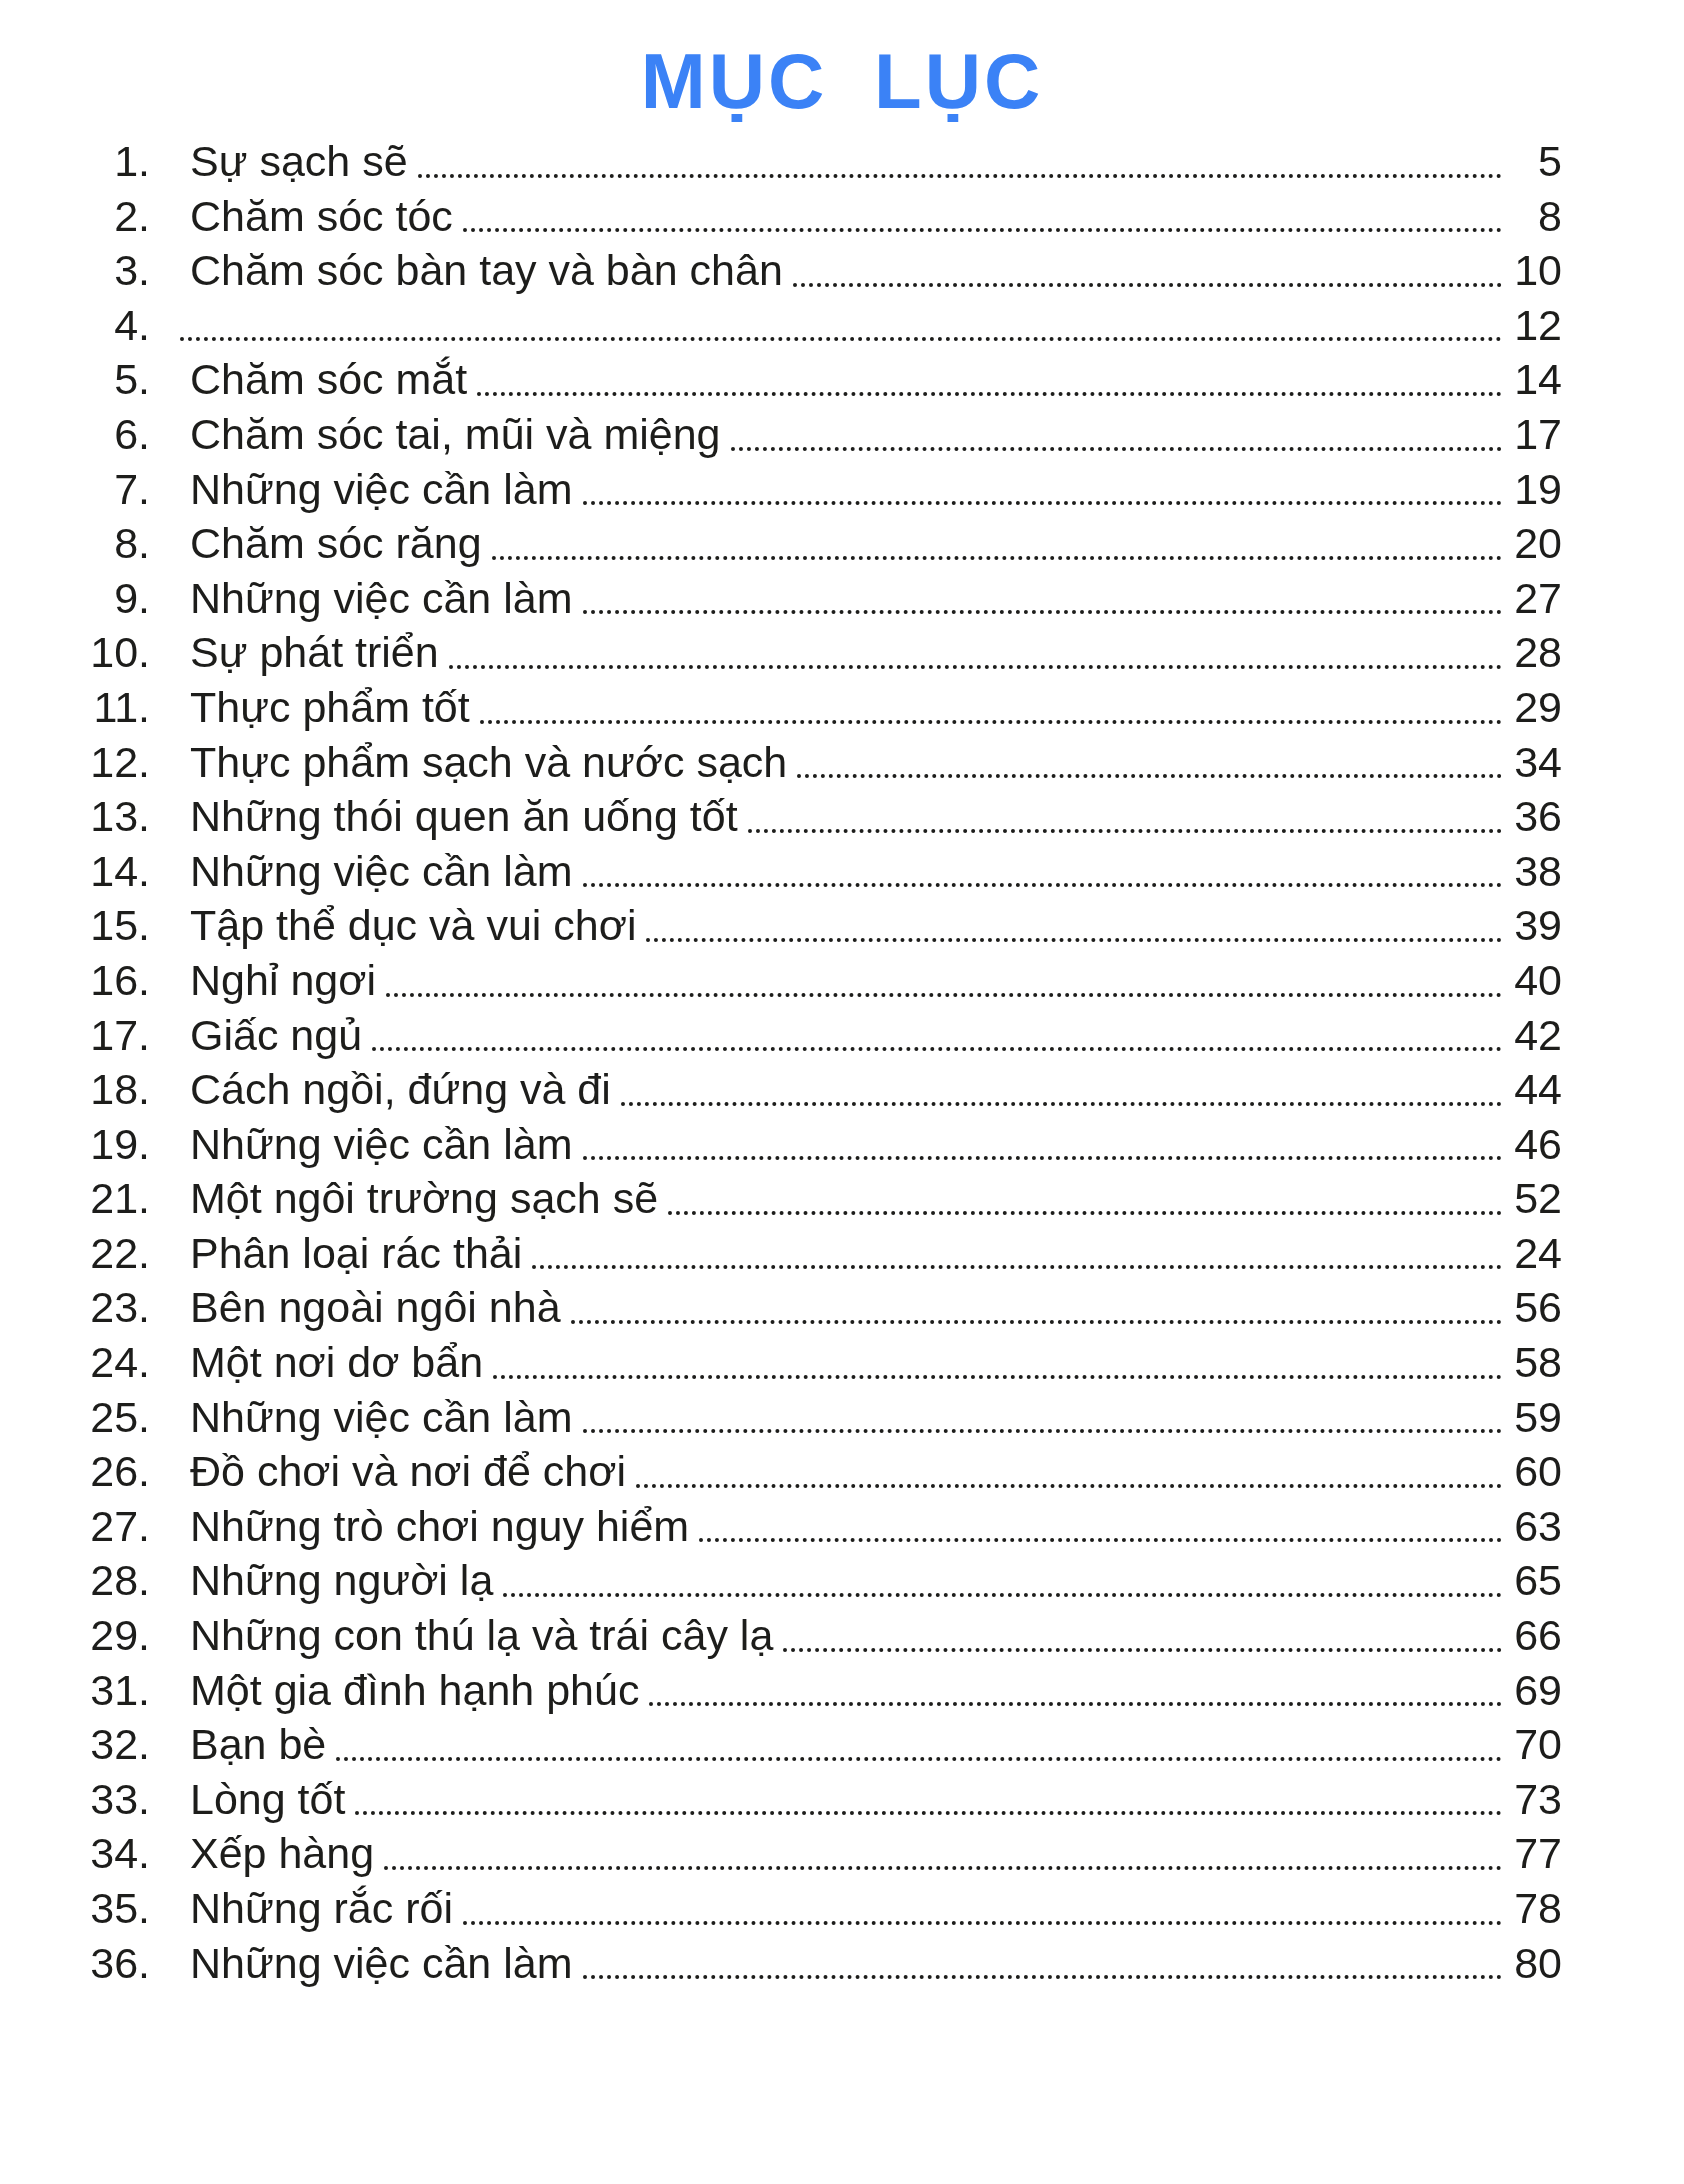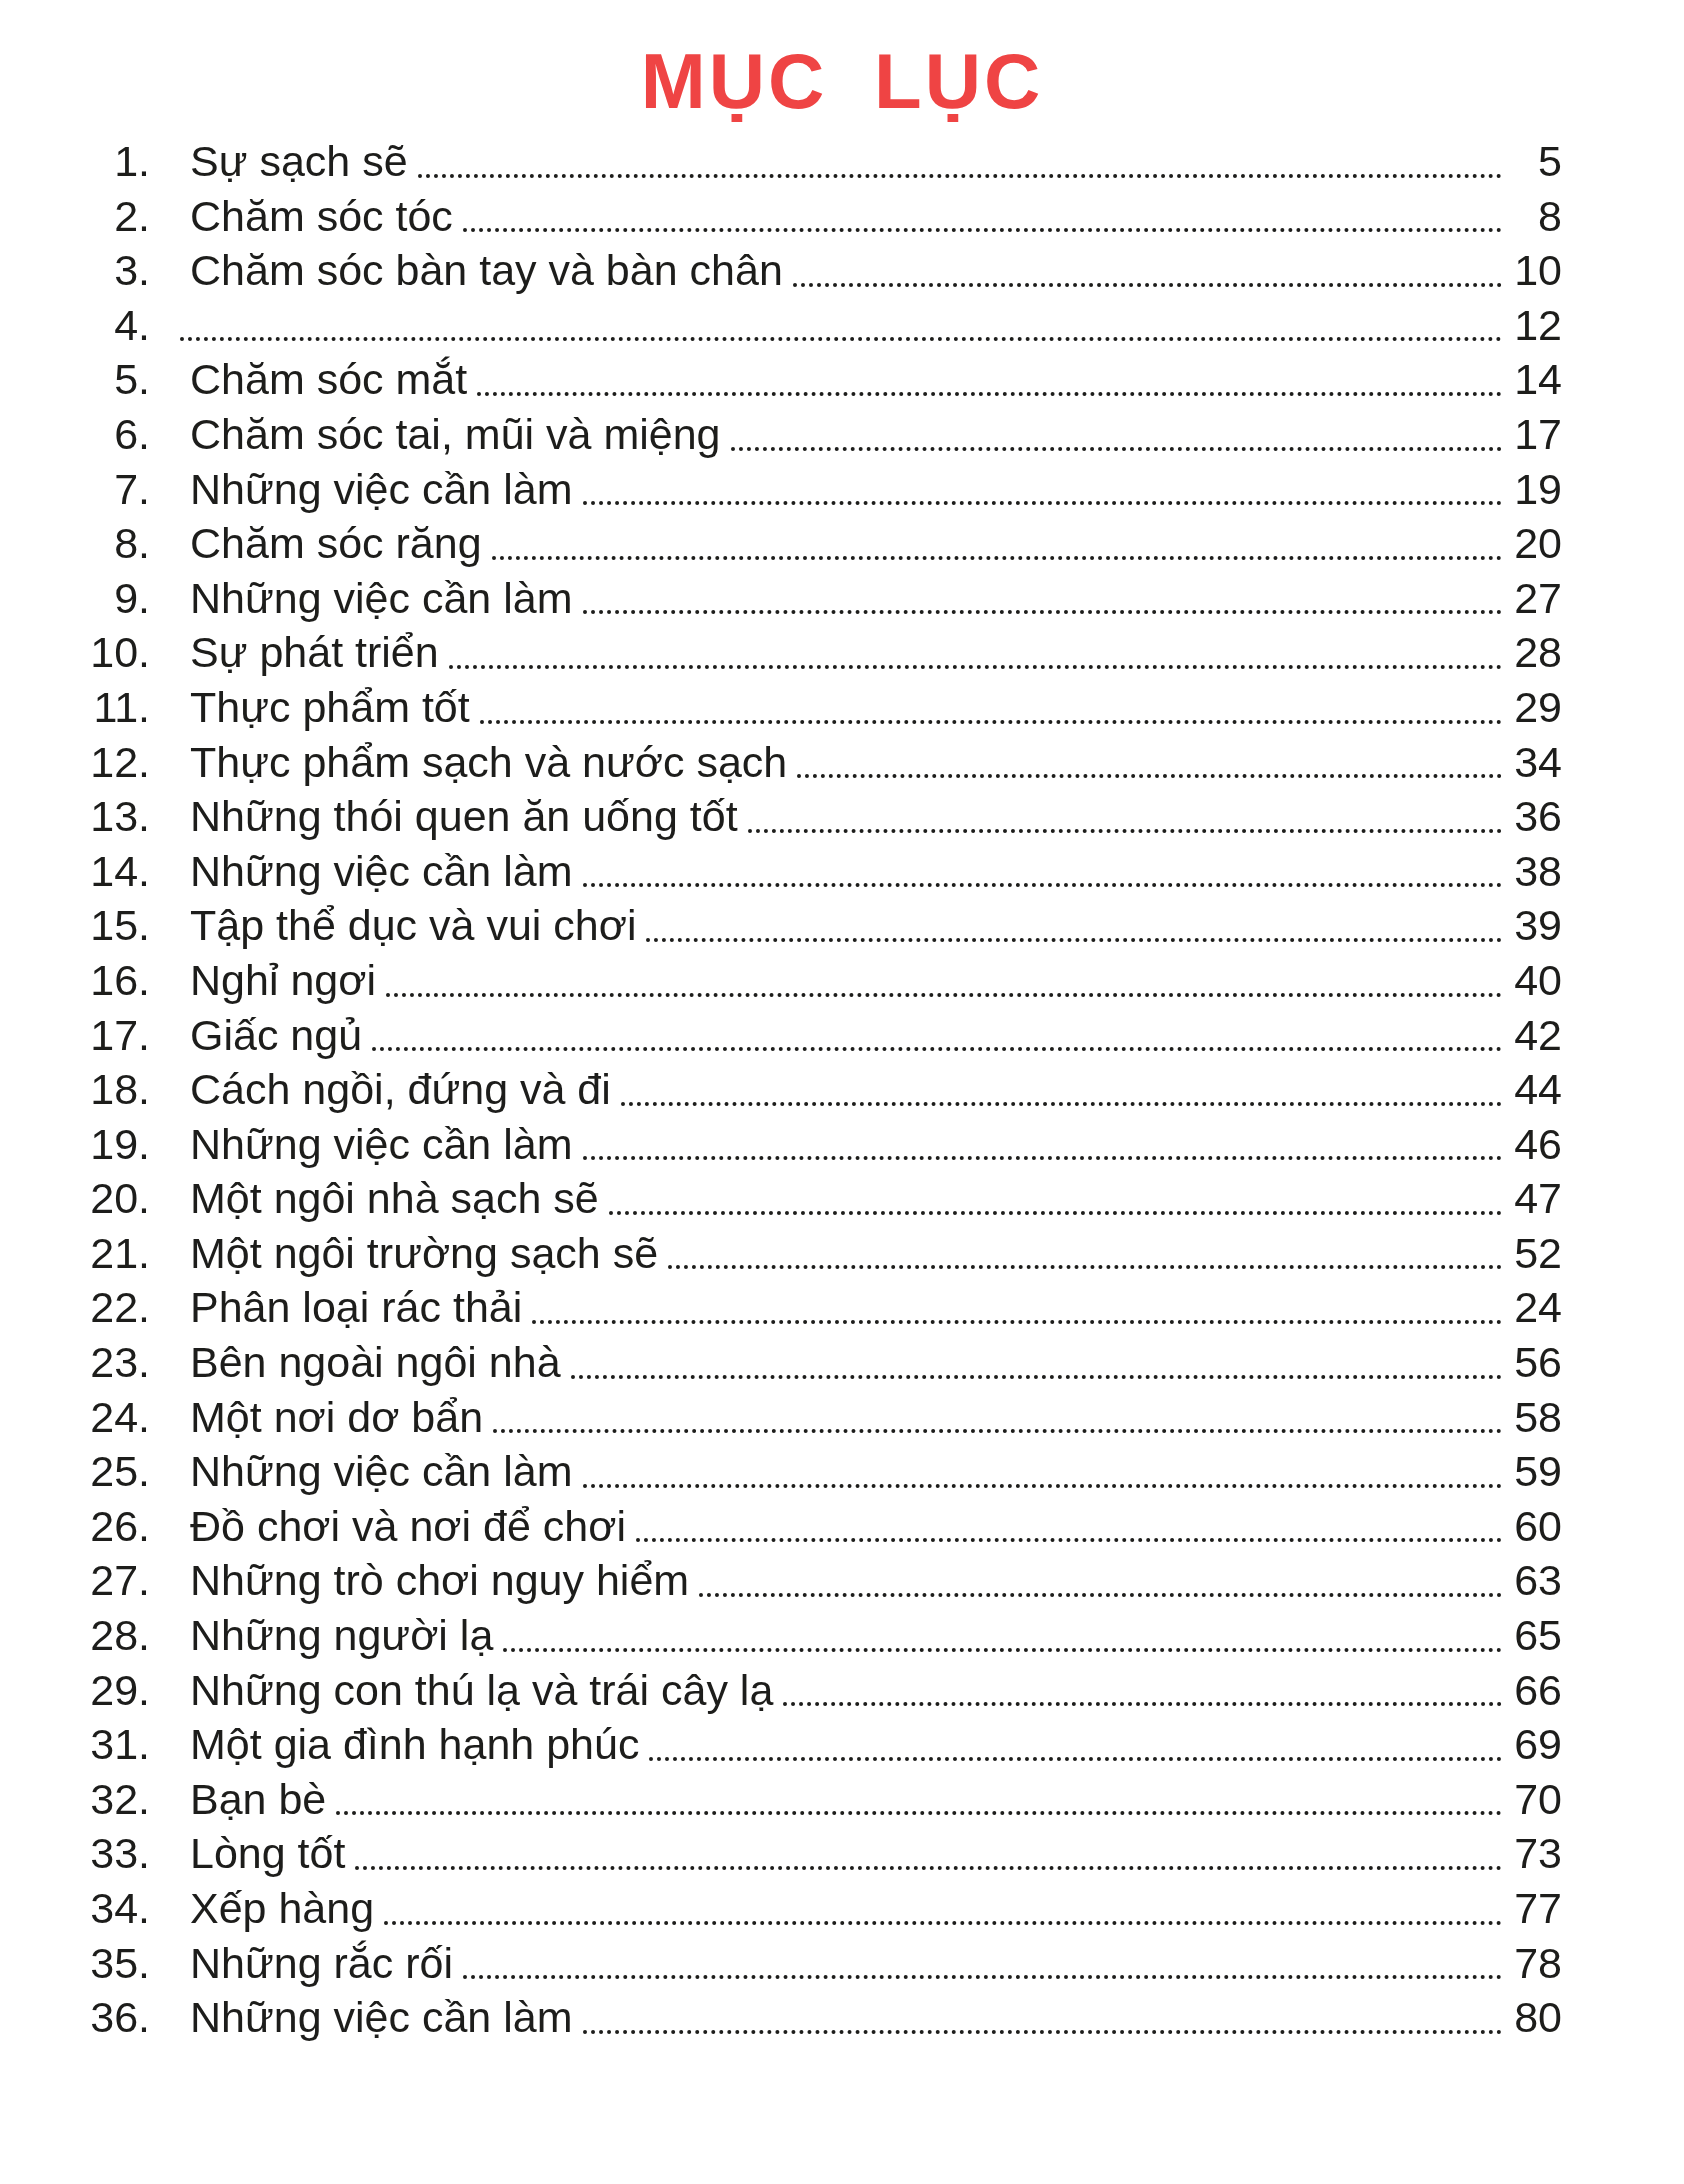--- a/index.html
+++ b/index.html
@@ -17,21 +17,21 @@
     color: #1d1d1b;
   }
   .toc-title {
     margin: 42px 0 14px 0;
     text-align: center;
     font-size: 78px;
     line-height: 1.0;
     font-weight: 800;
     letter-spacing: 3px;
     word-spacing: 22px;
-    color: #ef4444;
+    color: #3b82f6;
   }
   .toc-list {
     margin: 6px 122px 0 84px; 
   }
   .toc-row {
     display: flex;
     align-items: stretch;
     height: 54.6px;
     font-size: 43px;
     line-height: 54.6px;
@@ -192,26 +192,20 @@
     <span class="toc-page">44</span>
   </div>
 
   <div class="toc-row">
     <span class="toc-num">19.</span>
     <span class="toc-text">Những việc cần làm</span>
     <span class="toc-leader"></span>
     <span class="toc-page">46</span>
   </div>
 
-  <div class="toc-row">
-    <span class="toc-num">20.</span>
-    <span class="toc-text">Một ngôi nhà sạch sẽ</span>
-    <span class="toc-leader"></span>
-    <span class="toc-page">47</span>
-  </div>
 
   <div class="toc-row">
     <span class="toc-num">21.</span>
     <span class="toc-text">Một ngôi trường sạch sẽ</span>
     <span class="toc-leader"></span>
     <span class="toc-page">52</span>
   </div>
 
   <div class="toc-row">
     <span class="toc-num">22.</span>

